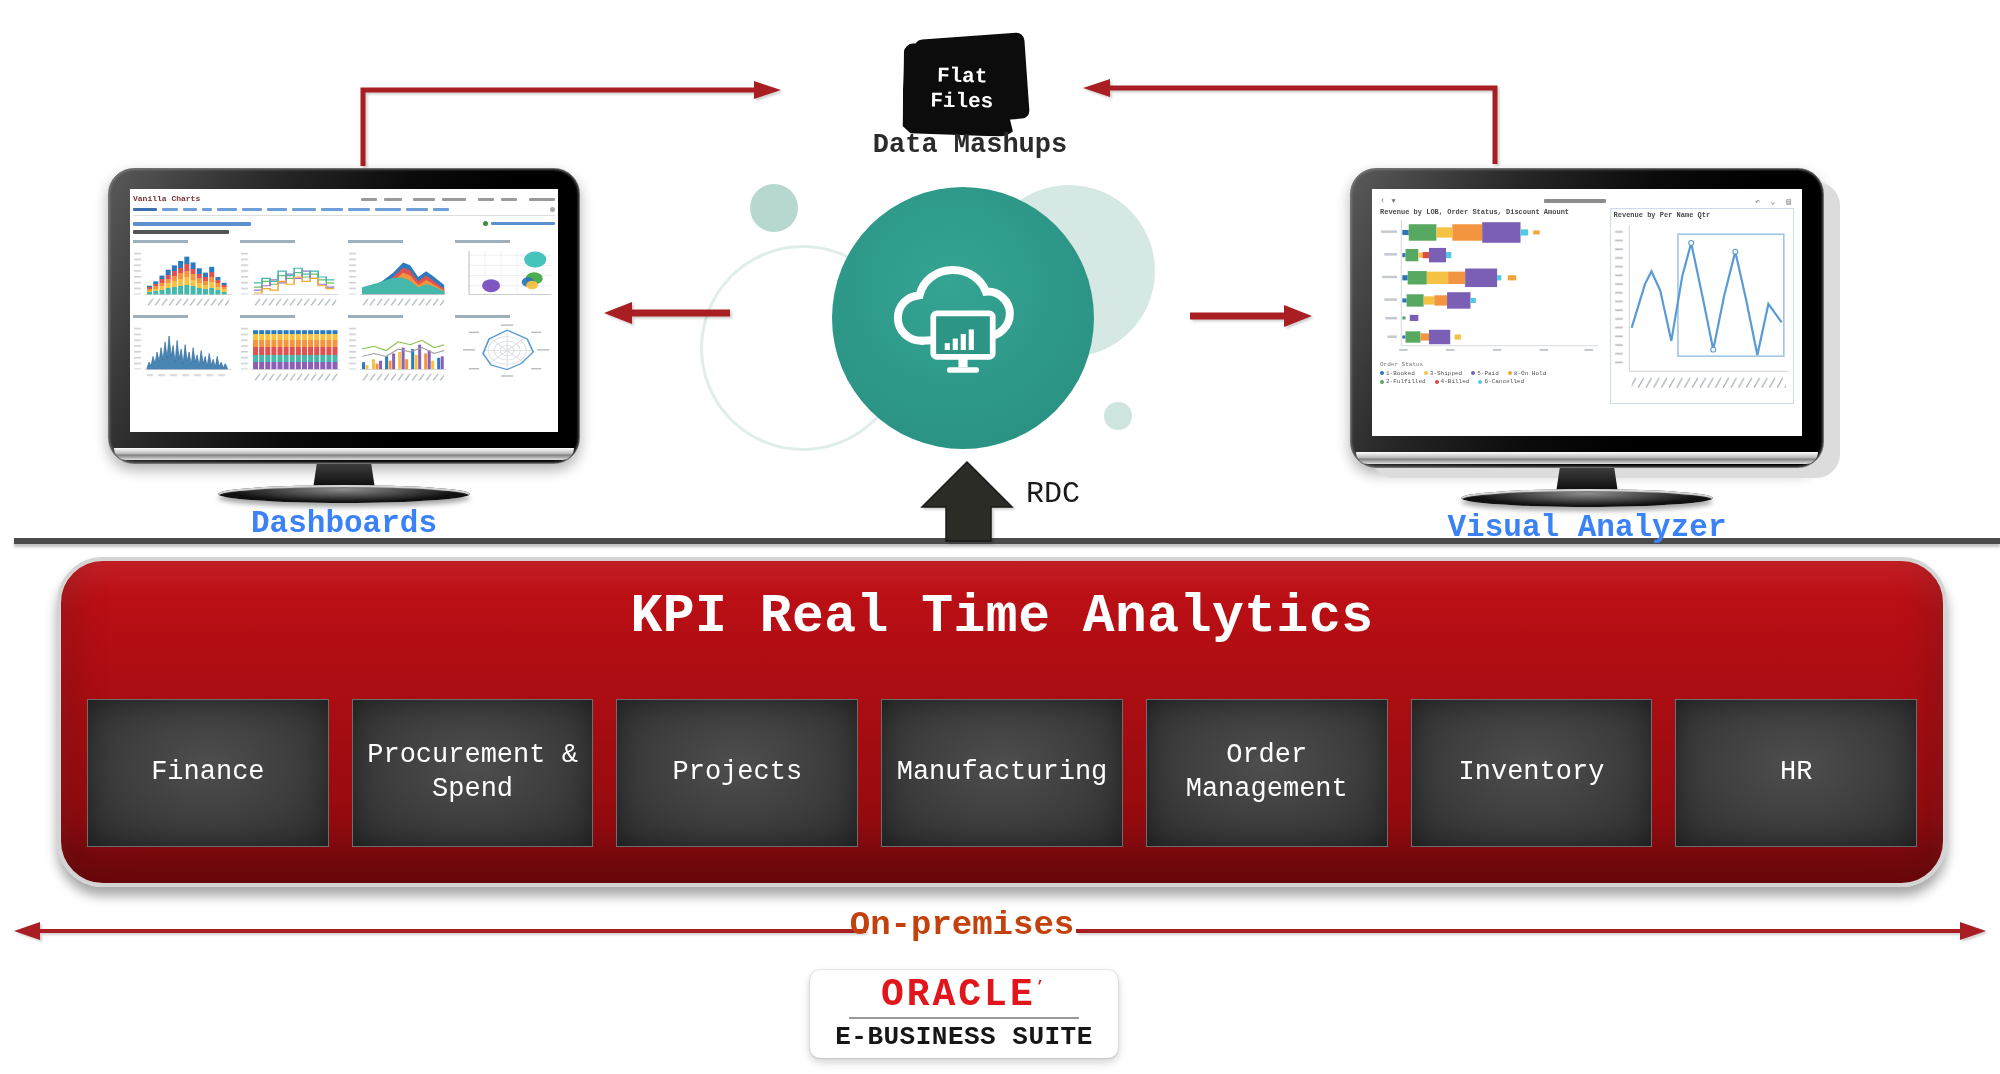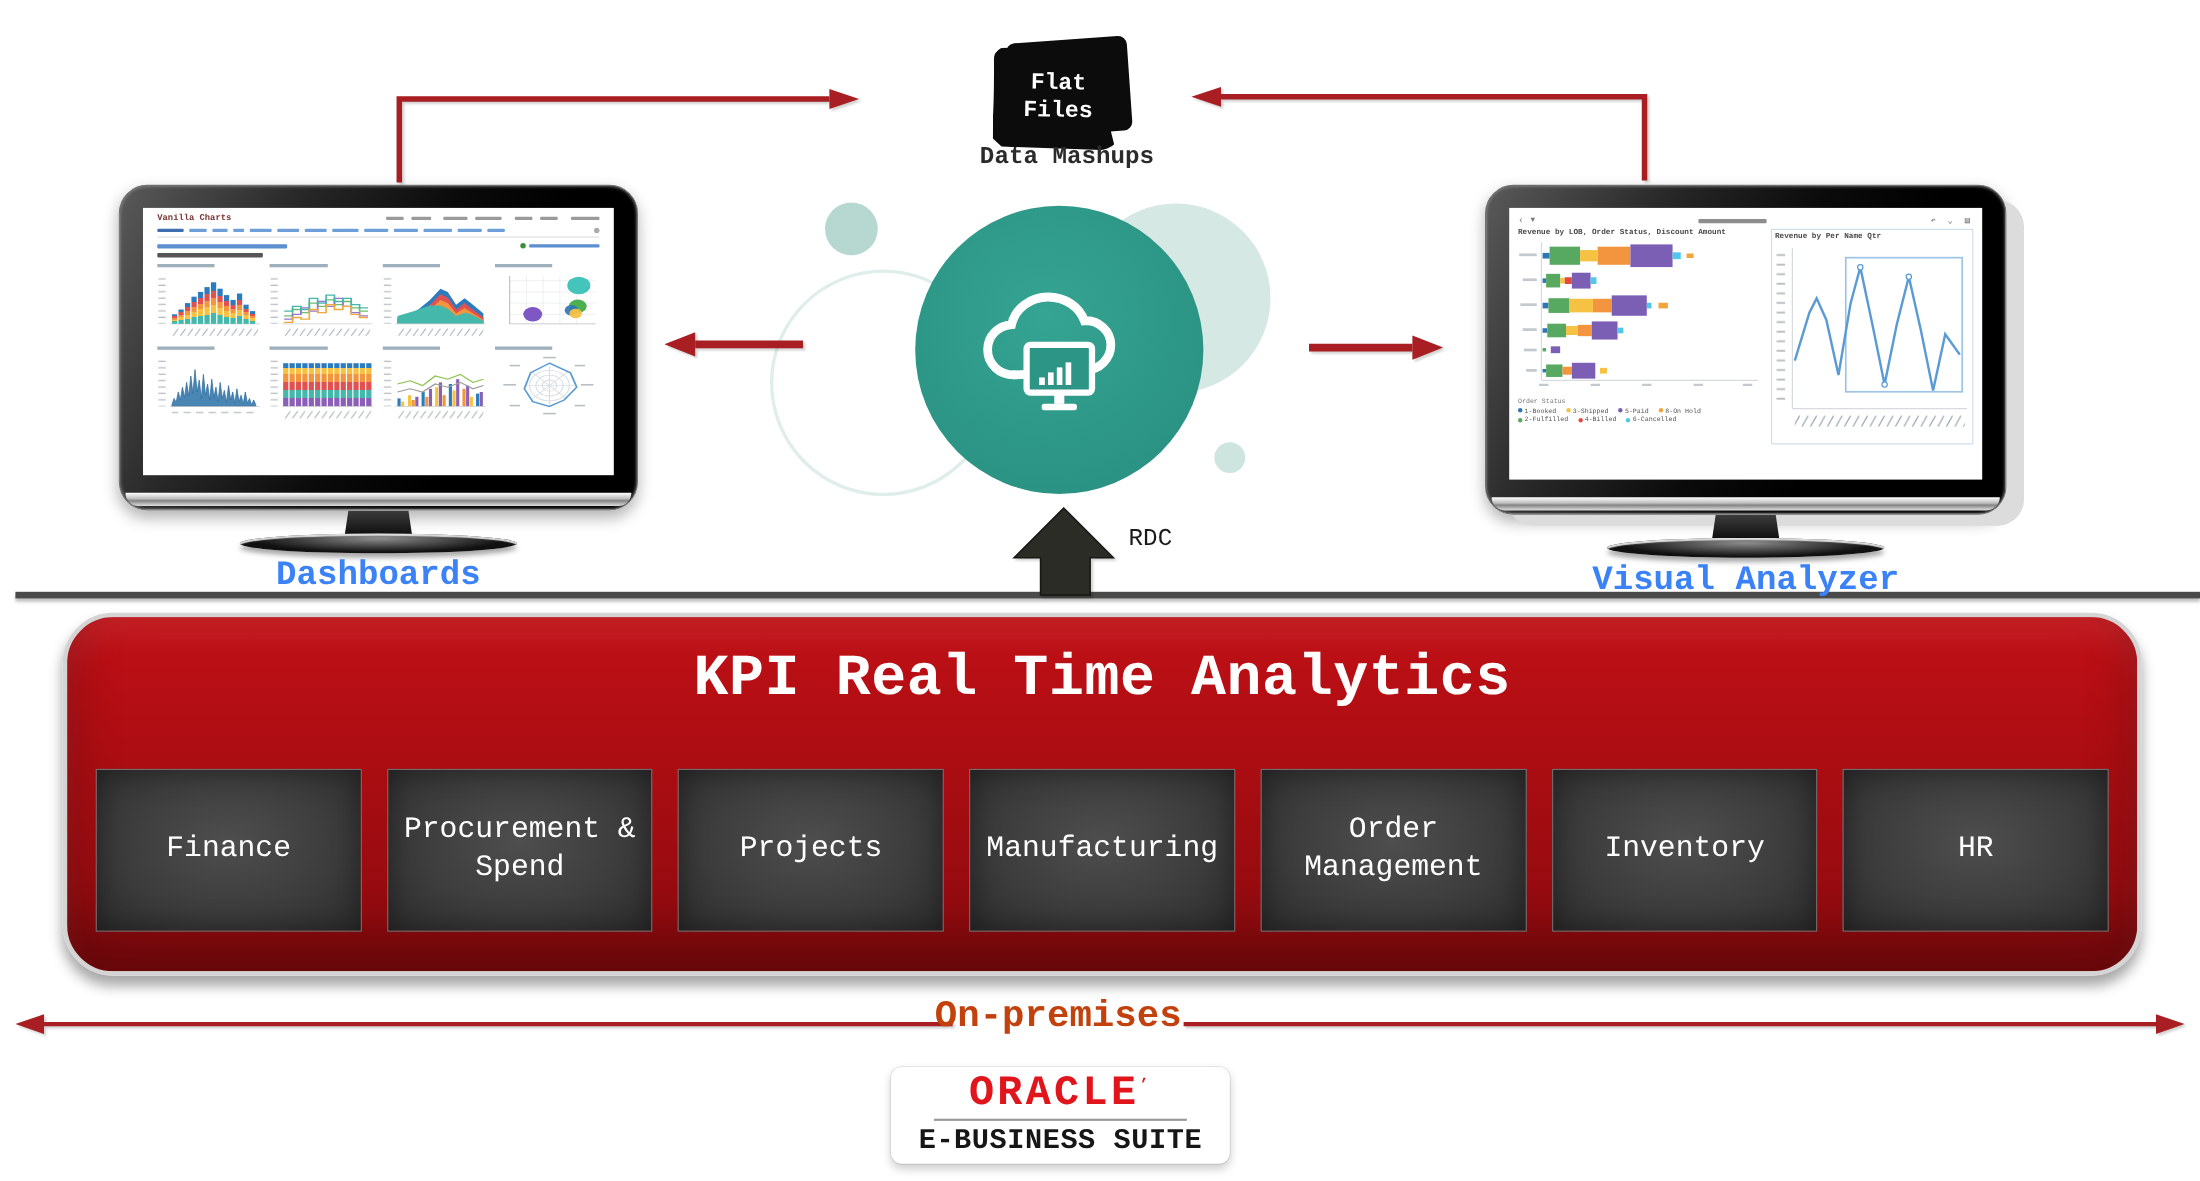--- a/index.html
+++ b/index.html
@@ -22,23 +22,23 @@
   
   .flatfiles{position:absolute;left:895px;top:36px;width:150px;height:112px;z-index:4;}
   .page{position:absolute;background:#0c0c0c;}
   .page.back{left:22px;top:0;width:110px;height:86px;border-radius:8px;transform:rotate(-4deg);}
   .page.front{left:8px;top:8px;width:118px;height:92px;transform:rotate(1deg);
     border-radius:10px 14px 22px 8px;
     clip-path:polygon(0 7%,5% 0,100% 0,100% 76%,91% 81%,95% 100%,7% 98%,0 90%);
     display:flex;flex-direction:column;align-items:center;justify-content:center;
     color:#fff;font-weight:bold;font-size:21px;line-height:1.18;}
   .data-mashups{position:absolute;left:815px;top:130px;width:310px;text-align:center;z-index:4;
-    font-size:22px;font-weight:bold;color:#2b2b2b;}
-
-  .rdc-label{position:absolute;left:1026px;top:477px;font-size:22px;color:#1a1a1a;z-index:4;}
+    font-size:27px;font-weight:bold;color:#2b2b2b;}
+
+  .rdc-label{position:absolute;left:1026px;top:477px;font-size:30px;color:#1a1a1a;z-index:4;}
 
   
   .monitor{position:absolute;z-index:4;}
   .frame{position:absolute;left:0;top:0;right:0;bottom:0;border-radius:26px;
     background:linear-gradient(116deg,#5a5a5a 0%,#272727 28%,#0b0b0b 50%,#000 68%);
     border:1px solid #6f6f6f;box-shadow:0 6px 14px rgba(0,0,0,.30), inset 0 0 3px #999;}
   .frame.shadowed{box-shadow:18px 12px 0 -2px #dcdcdc, 0 6px 14px rgba(0,0,0,.30), inset 0 0 3px #999;}
   .chrome{position:absolute;left:5px;right:5px;bottom:3px;height:12px;
     background:linear-gradient(#ffffff,#bdbdbd 45%,#838383 60%,#e0e0e0);
     border-radius:0 0 22px 22px;}
@@ -46,21 +46,21 @@
   .neck{position:absolute;left:50%;top:100%;transform:translateX(-50%);width:62px;height:25px;
     background:linear-gradient(180deg,#3c3c3c,#090909);clip-path:polygon(6% 0,94% 0,100% 100%,0 100%);}
   .base{position:absolute;left:50%;top:calc(100% + 21px);transform:translateX(-50%);
     width:252px;height:18px;border-radius:50%;
     background:radial-gradient(ellipse at 50% 25%,#8d8d8d,#111 65%);
     box-shadow:inset 0 2px 1px #ddd, 0 4px 5px rgba(0,0,0,.35);}
   .monitor-label{position:absolute;left:0;right:0;top:calc(100% + 42px);text-align:center;
     font-size:31px;font-weight:bold;color:#3b82f6;}
 
   
-  .biwrap{width:100%;height:100%;padding:5px 13px;box-sizing:border-box;font-size:8px;}
+  .biwrap{width:100%;height:100%;padding:5px 3px;box-sizing:border-box;font-size:8px;}
   .birow{display:flex;align-items:center;}
   .bi-title{font-weight:bold;color:#7a3333;font-size:8px;}
   .sk{display:inline-block;height:3.5px;background:#9a9a9a;border-radius:1px;}
   .sk.blue{background:#6f9fd8;}
   .sk.darkblue{background:#3f6fb0;}
   .sk.link{background:#5b8fd0;}
   .sk.dark{background:#555;}
   .gdot{width:5px;height:5px;border-radius:50%;background:#3a8f3a;display:inline-block;}
   .tabrow{border-bottom:1px solid #dedede;padding-bottom:3px;margin-top:4px;gap:5px;}
   .chartgrid{display:grid;grid-template-columns:repeat(4,1fr);gap:5px 7px;margin-top:5px;}

